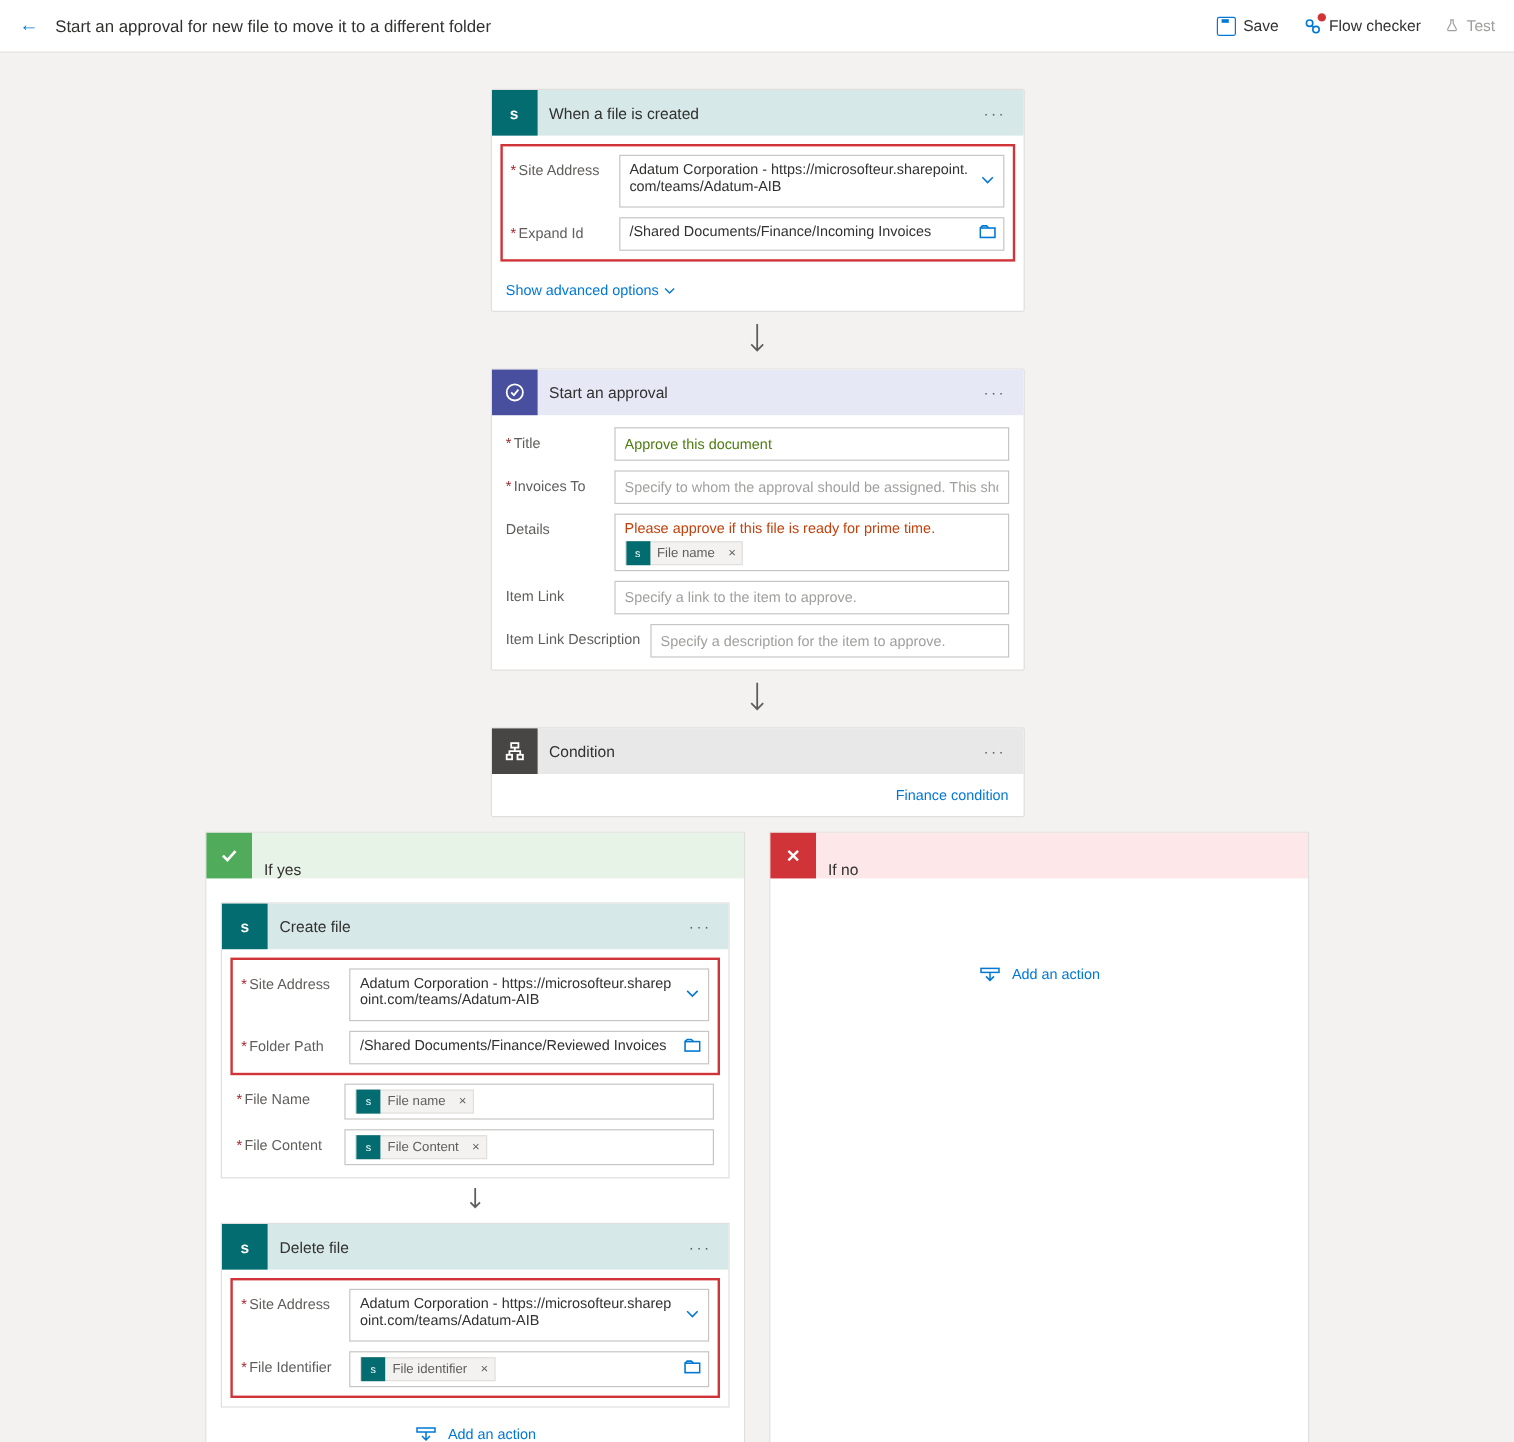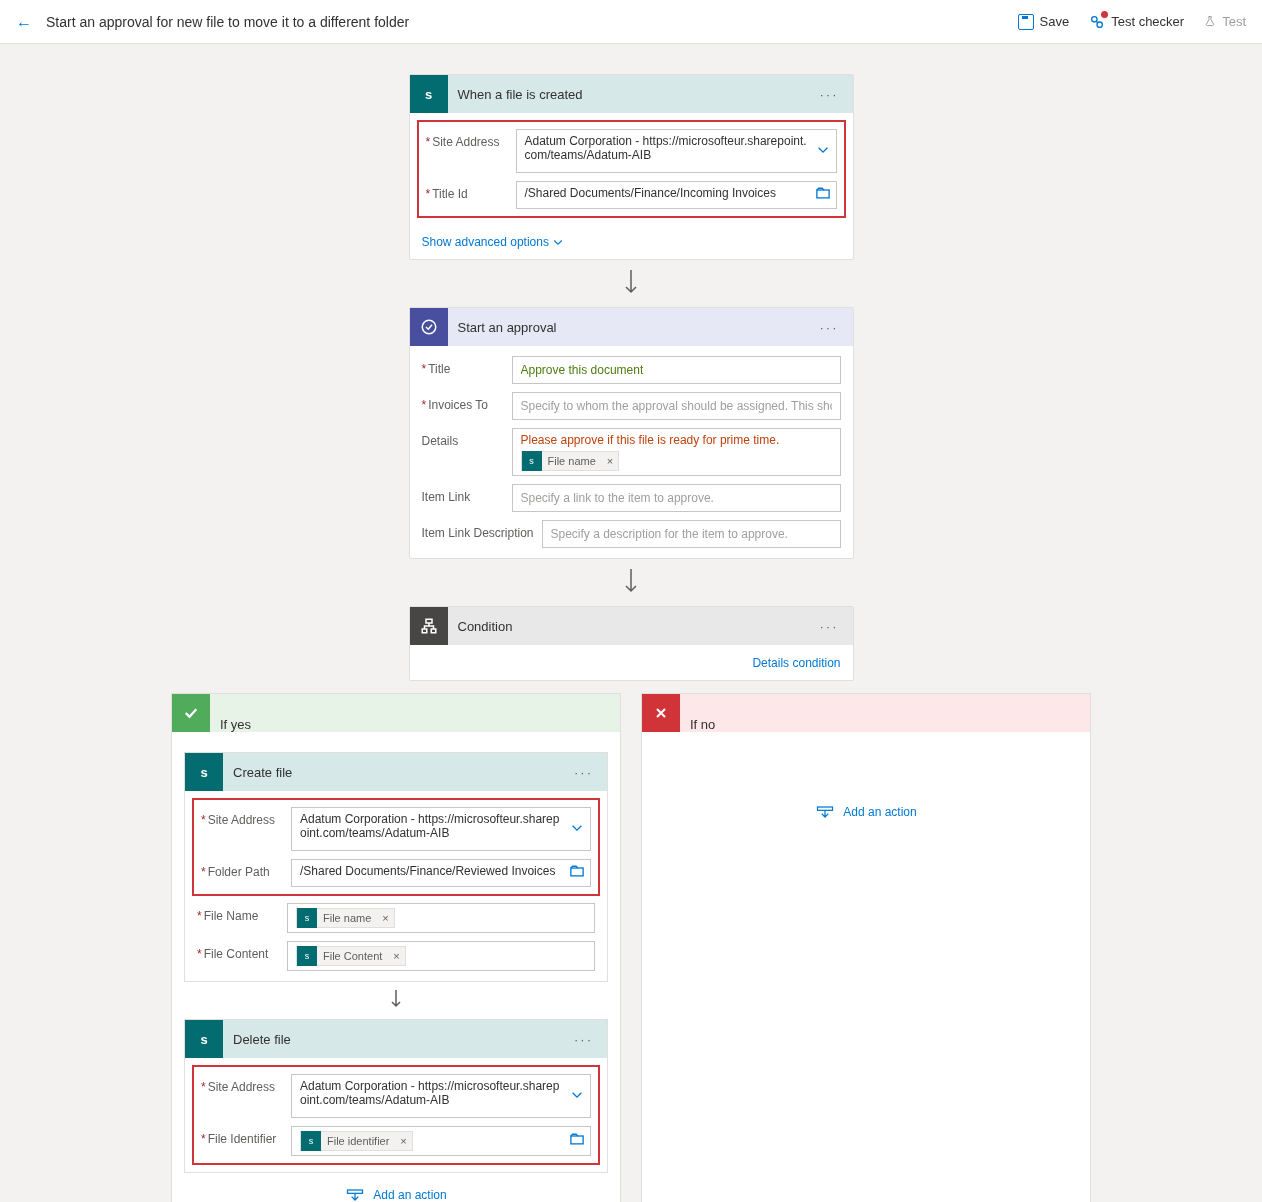--- a/index.html
+++ b/index.html
@@ -76,21 +76,21 @@
     </div>
     <div class="tbtn">
       <span class="ico" style="position:relative">
         <svg viewBox="0 0 24 24" fill="none" stroke="#0078d4" stroke-width="2">
             <circle cx="8" cy="8" r="4"></circle>
             <circle cx="16" cy="16" r="4"></circle>
             <path d="M11 11l2 2"></path>
           </svg>
         <span class="dot"></span>
       </span>
-      <span>Test checker</span>
+      <span>Flow checker</span>
     </div>
     <div class="test-btn">
       <span class="flask">
         <svg viewBox="0 0 24 24" fill="none" stroke="#a19f9d" stroke-width="2">
             <path d="M9 3h6M10 3v6l-5 9a2 2 0 002 3h10a2 2 0 002-3l-5-9V3"></path>
           </svg>
       </span>
       <span>Test</span>
     </div>
   </div>
@@ -110,21 +110,21 @@
       <div class="row">
         <div class="lbl"><span class="req">*</span><span>Site Address</span></div>
         <div class="field tall">
           <span style="color:#323130;word-break:break-all">Adatum Corporation - https://microsofteur.sharepoint.com/teams/Adatum-AIB</span>
           <span class="chev"><svg viewBox="0 0 16 16" fill="none" stroke="#0078d4" stroke-width="1.5">
                 <path d="M3 6l5 5 5-5"></path>
               </svg></span>
         </div>
       </div>
       <div class="row">
-        <div class="lbl"><span class="req">*</span><span>Title Id</span></div>
+        <div class="lbl"><span class="req">*</span><span>Expand Id</span></div>
         <div class="field">
           <span style="color:#323130">/Shared Documents/Finance/Incoming Invoices</span>
           <span class="picker"><svg viewBox="0 0 16 16" fill="none" stroke="#0078d4" stroke-width="1.5">
                 <rect x="1" y="4" width="14" height="9"></rect>
                 <path d="M1 4l2-2h4l2 2"></path>
               </svg></span>
         </div>
       </div>
     </div>
     <div class="advlink">
@@ -199,21 +199,21 @@
           <svg width="18" height="18" viewBox="0 0 24 24" fill="none" stroke="#fff" stroke-width="2">
             <rect x="8" y="3" width="8" height="5"></rect>
             <rect x="3" y="16" width="6" height="5"></rect>
             <rect x="15" y="16" width="6" height="5"></rect>
             <path d="M12 8v4M12 12H6v4M12 12h6v4"></path>
           </svg>
         </div>
       <div class="ctitle">Condition</div>
       <div class="ellipsis">···</div>
     </div>
-    <div class="expand"><a>Details condition</a></div>
+    <div class="expand"><a>Finance condition</a></div>
   </div>
 
   <div class="branches">
 
     <div class="branch">
       <div class="branch-hdr yes-hdr">
         <div class="bicon">
             <svg width="18" height="18" viewBox="0 0 24 24" fill="none" stroke="#fff" stroke-width="3">
               <path d="M5 12l5 5 9-10"></path>
             </svg>

